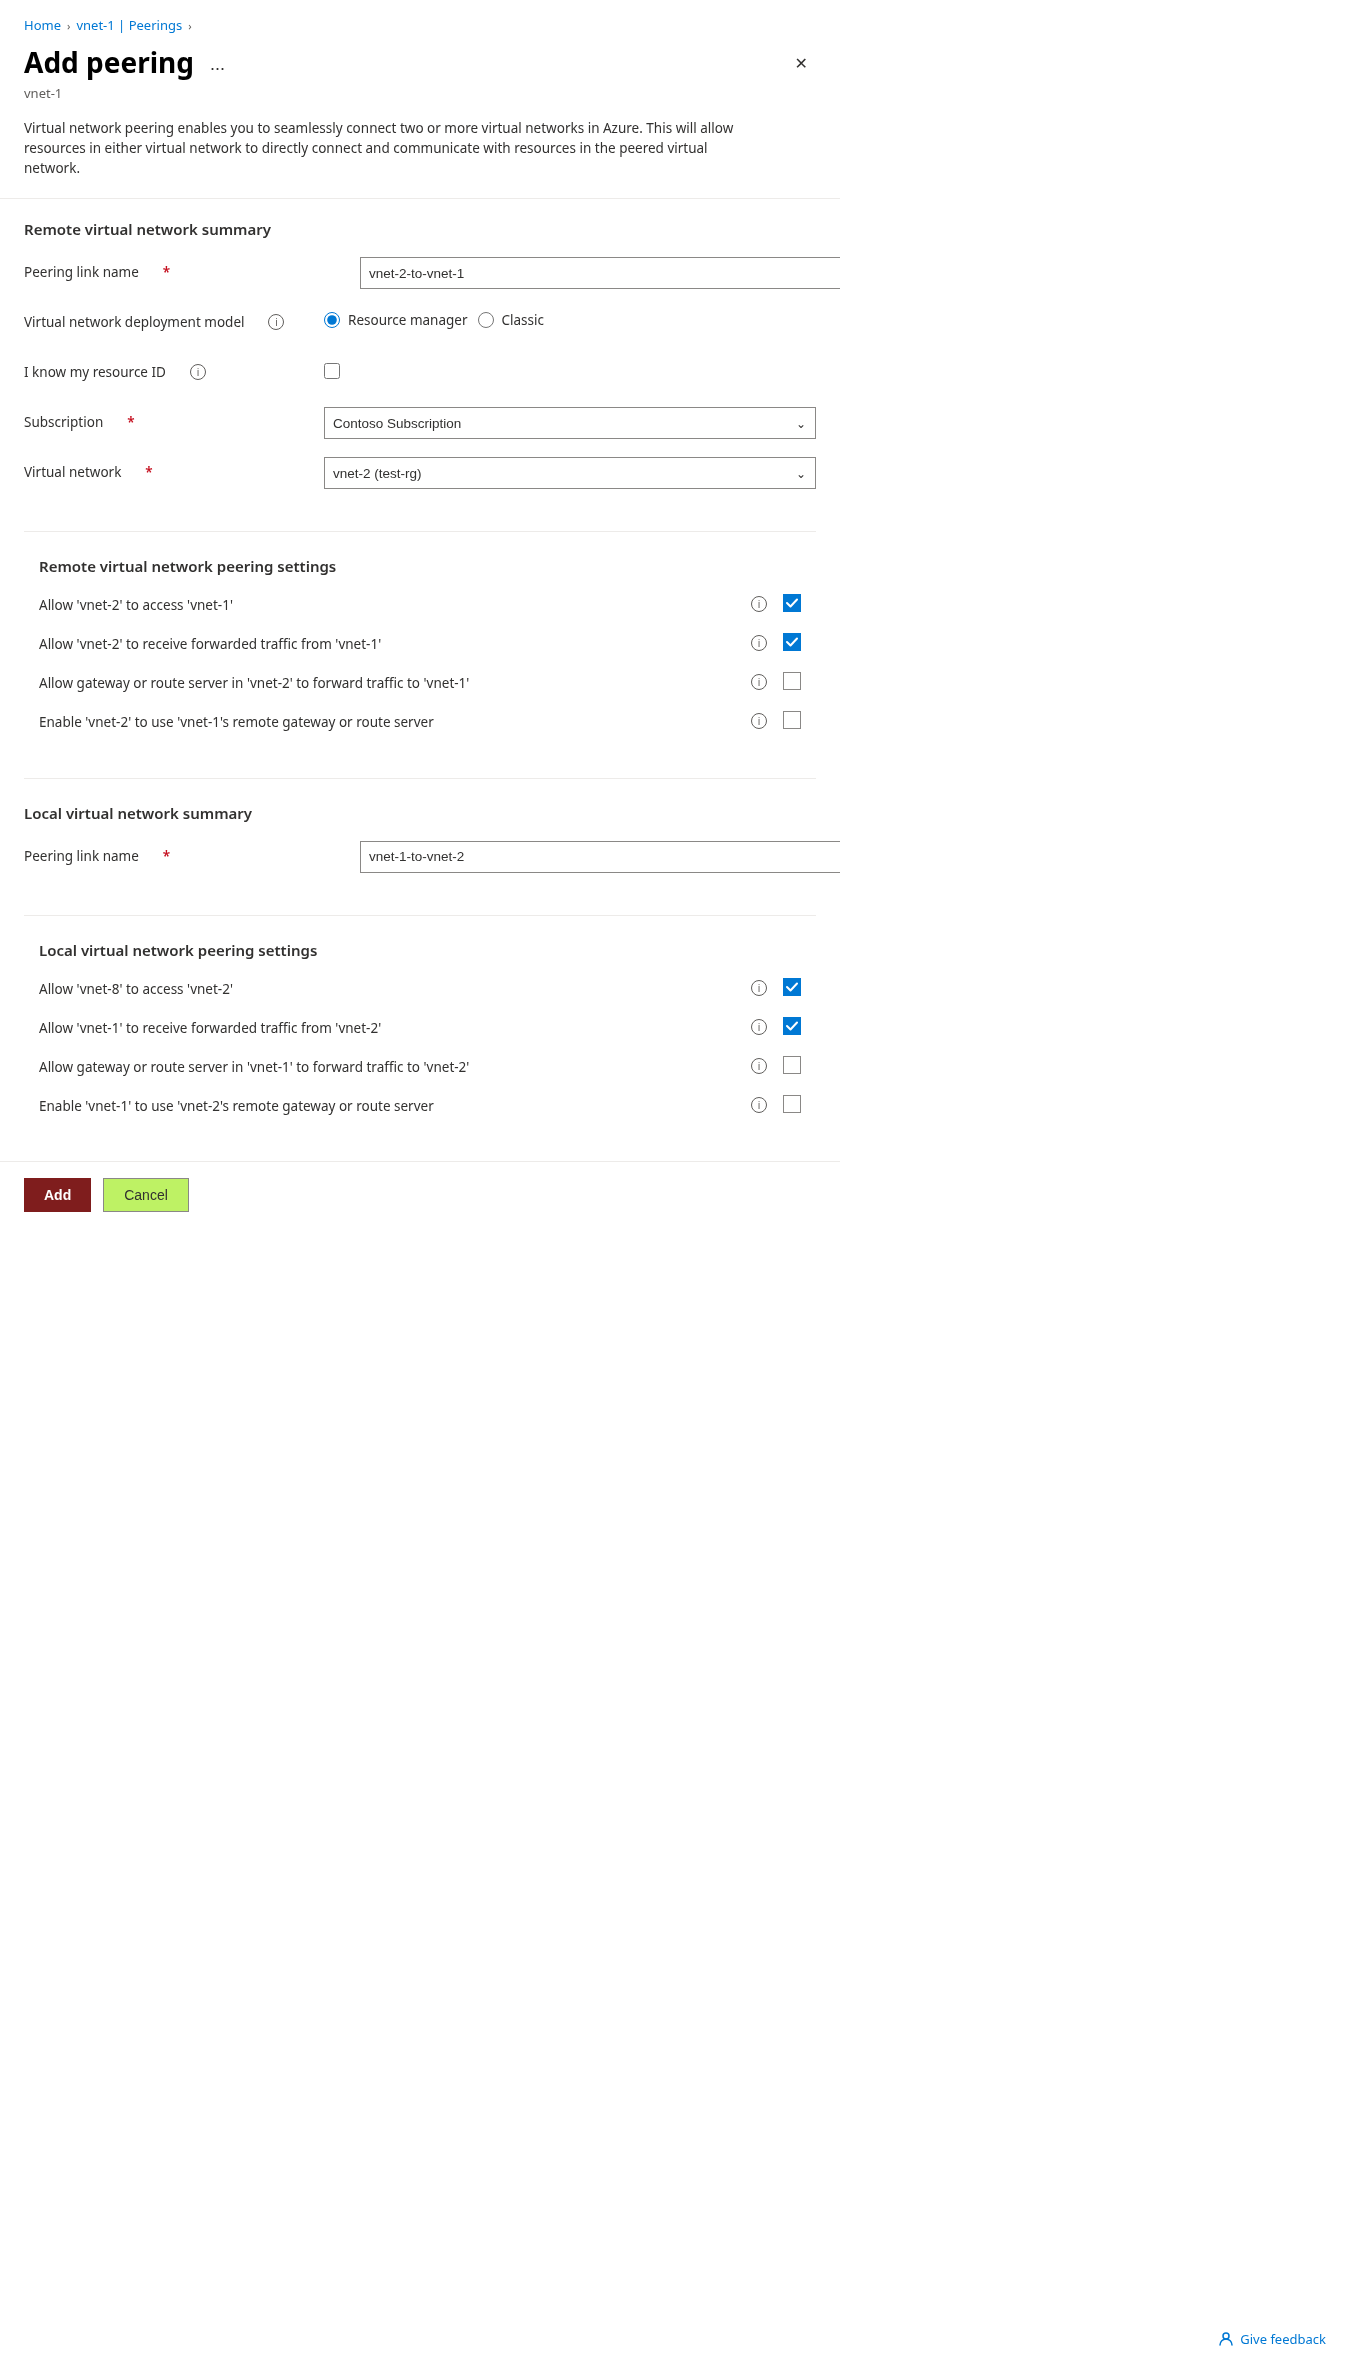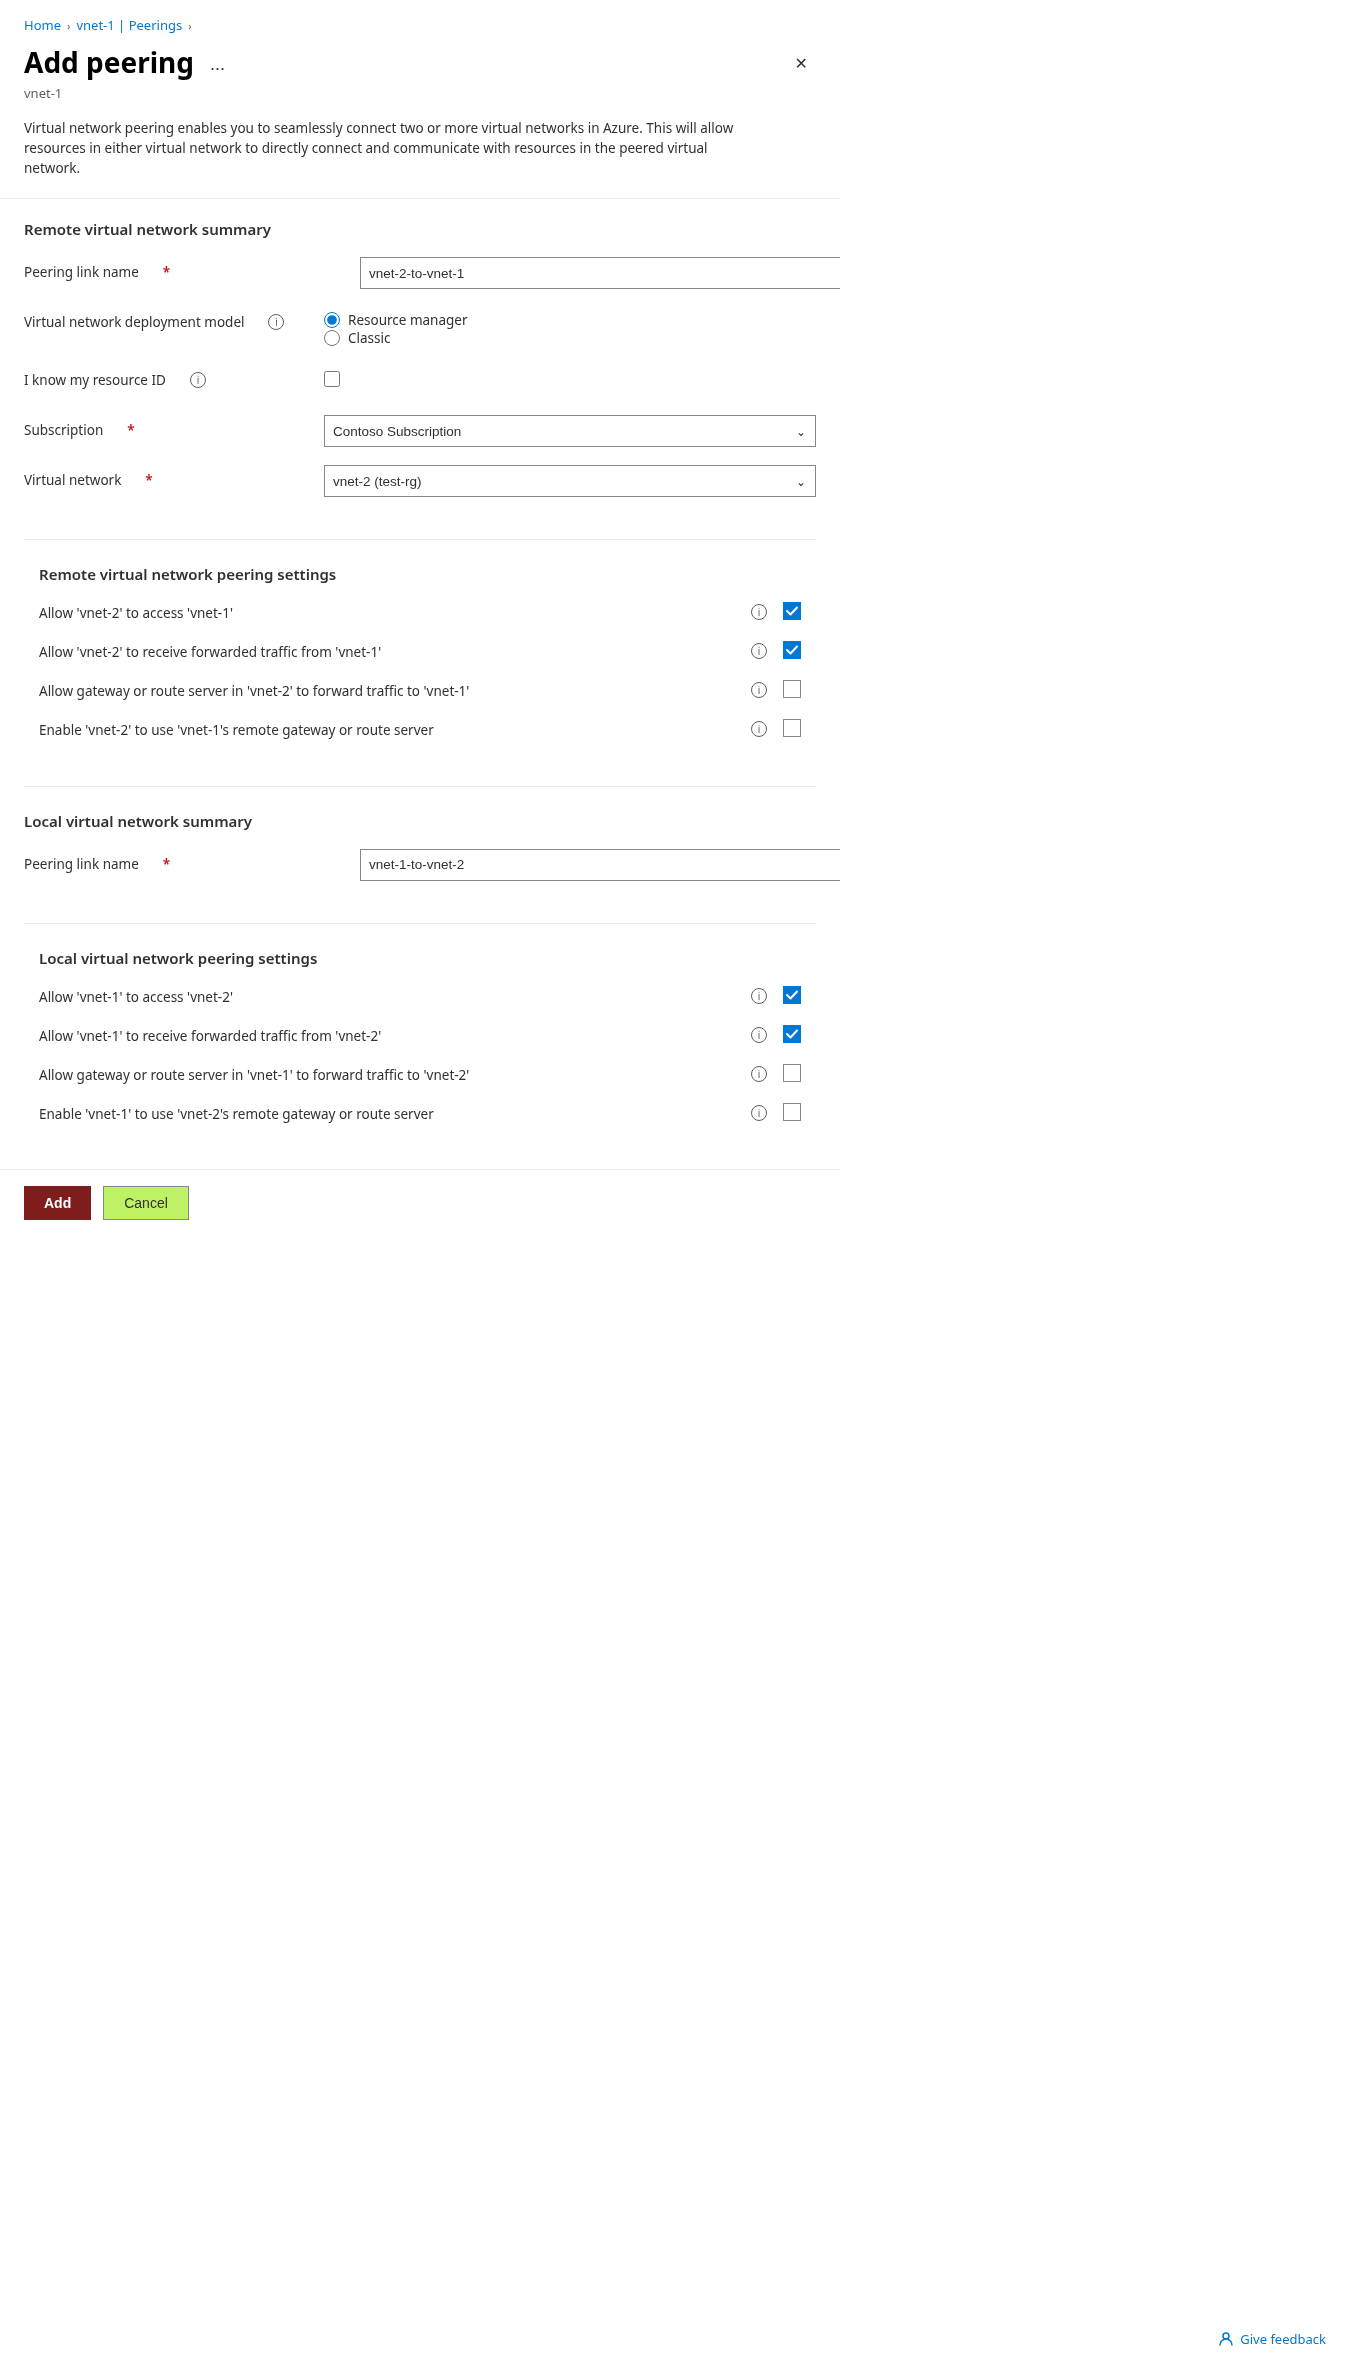--- a/index.html
+++ b/index.html
@@ -122,21 +122,21 @@
       width: 100%;
       height: 32px;
       border: 1px solid #8a8886;
       padding: 0 8px;
       font-size: 13.5px;
       color: #323130;
       outline: none;
       margin-left: 36px;
     }
 
-    .radio-group { display: flex; flex-direction: column; padding-top: 4px; }
+    .radio-group { display: flex; flex-direction: row; gap: 10px; padding-top: 4px; }
     .radio-item { display: flex; align-items: center; gap: 8px; cursor: pointer; }
     .radio-input {
       width: 16px; height: 16px;
       accent-color: #0078d4;
       cursor: pointer;
     }
     .radio-label { font-size: 13.5px; color: #323130; cursor: pointer; }
 
     .checkbox-wrapper {
       display: flex;
@@ -441,21 +441,21 @@
   </div>
 </div>
 
 <hr class="section-divider">
 
 <div class="settings-section">
   <div class="section-title">Local virtual network peering settings</div>
 
   <div class="setting-row">
     <div class="setting-label">
-      <span class="label-text">Allow 'vnet-1' to access 'vnet-2'</span>
+      <span class="label-text">Allow 'vnet-8' to access 'vnet-2'</span>
       <span class="info-icon">i</span>
     </div>
     <div class="setting-check">
       <div class="blue-checkbox">
         <svg viewBox="0 0 12 12" fill="none" xmlns="http://www.w3.org/2000/svg">
           <polyline points="1,6 4.5,9.5 11,2.5" stroke="white" stroke-width="2" stroke-linecap="round" stroke-linejoin="round"></polyline>
         </svg>
       </div>
     </div>
   </div>

